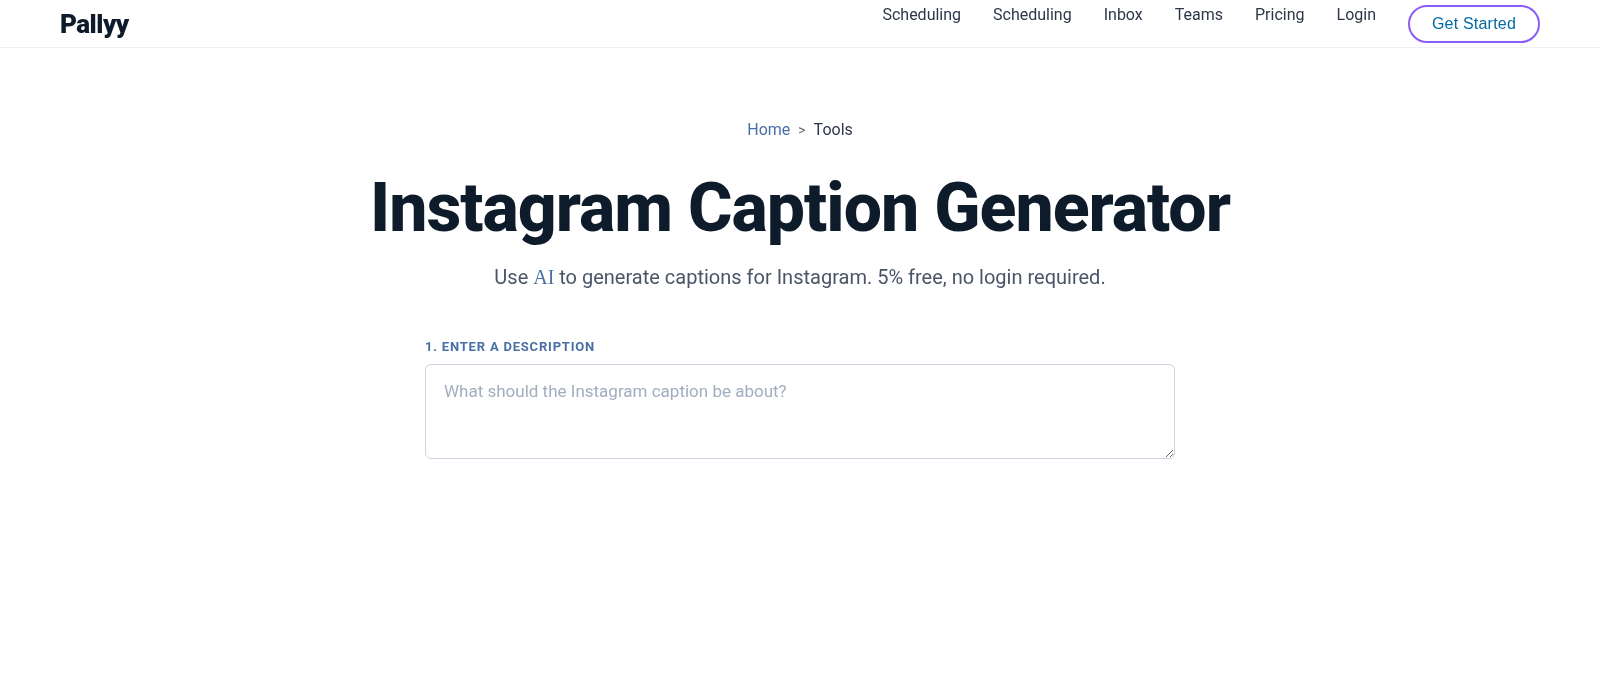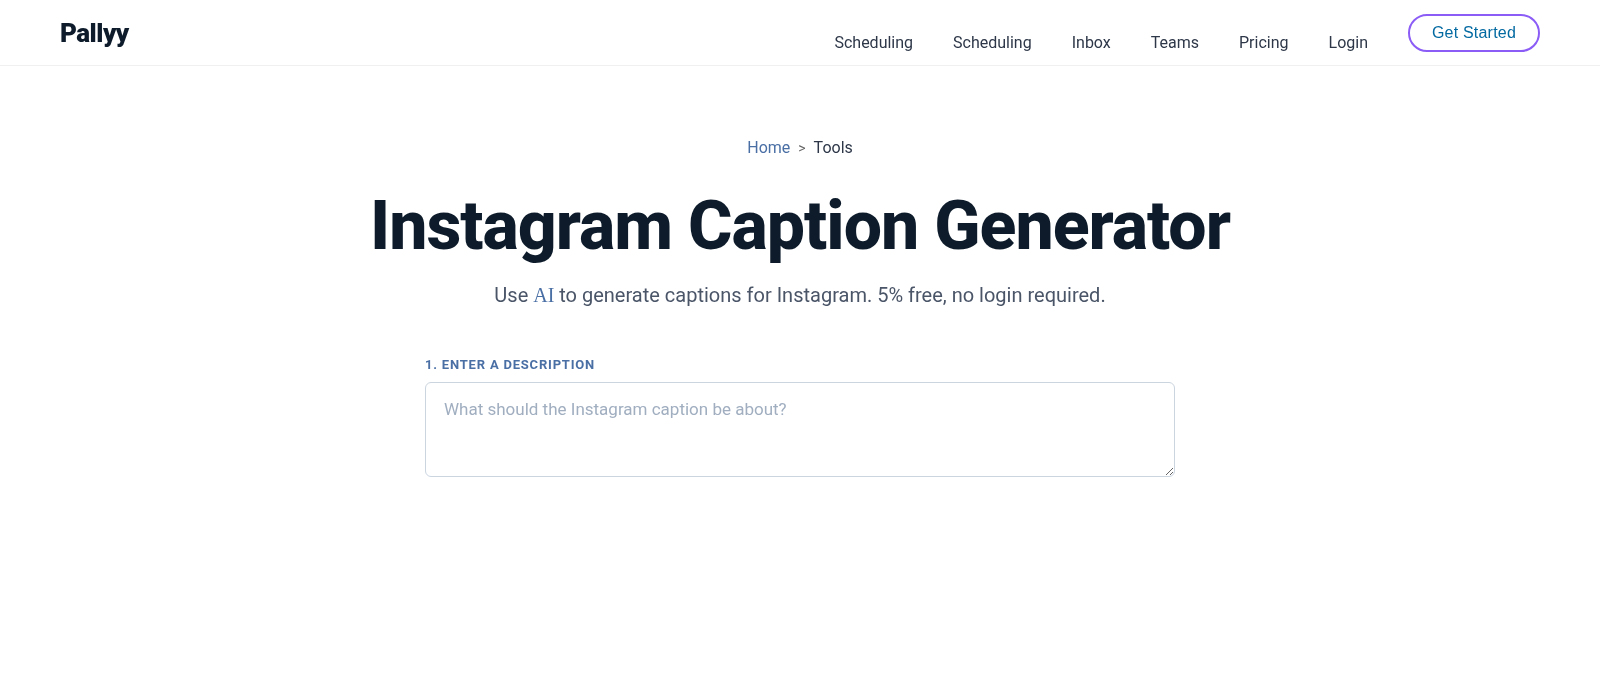--- a/index.html
+++ b/index.html
@@ -15,35 +15,35 @@
       min-height: 694px;
       width: 1600px;
     }
 
     
     header {
       display: flex;
       align-items: center;
       justify-content: space-between;
       padding: 0 60px;
-      height: 66px;
+      height: 48px;
       border-bottom: 1px solid #f0f0f0;
     }
 
     .logo {
       font-size: 26px;
       font-weight: 900;
       color: #0d1b2a;
       letter-spacing: -0.5px;
     }
 
     nav {
       display: flex;
-      align-items: flex-end;
-      gap: 40px;
+      align-items: flex-start;
+      gap: 32px;
     }
 
     nav a {
       text-decoration: none;
       color: #2d3748;
       font-size: 16px;
       font-weight: 400;
     }
 
     .get-started-btn {

